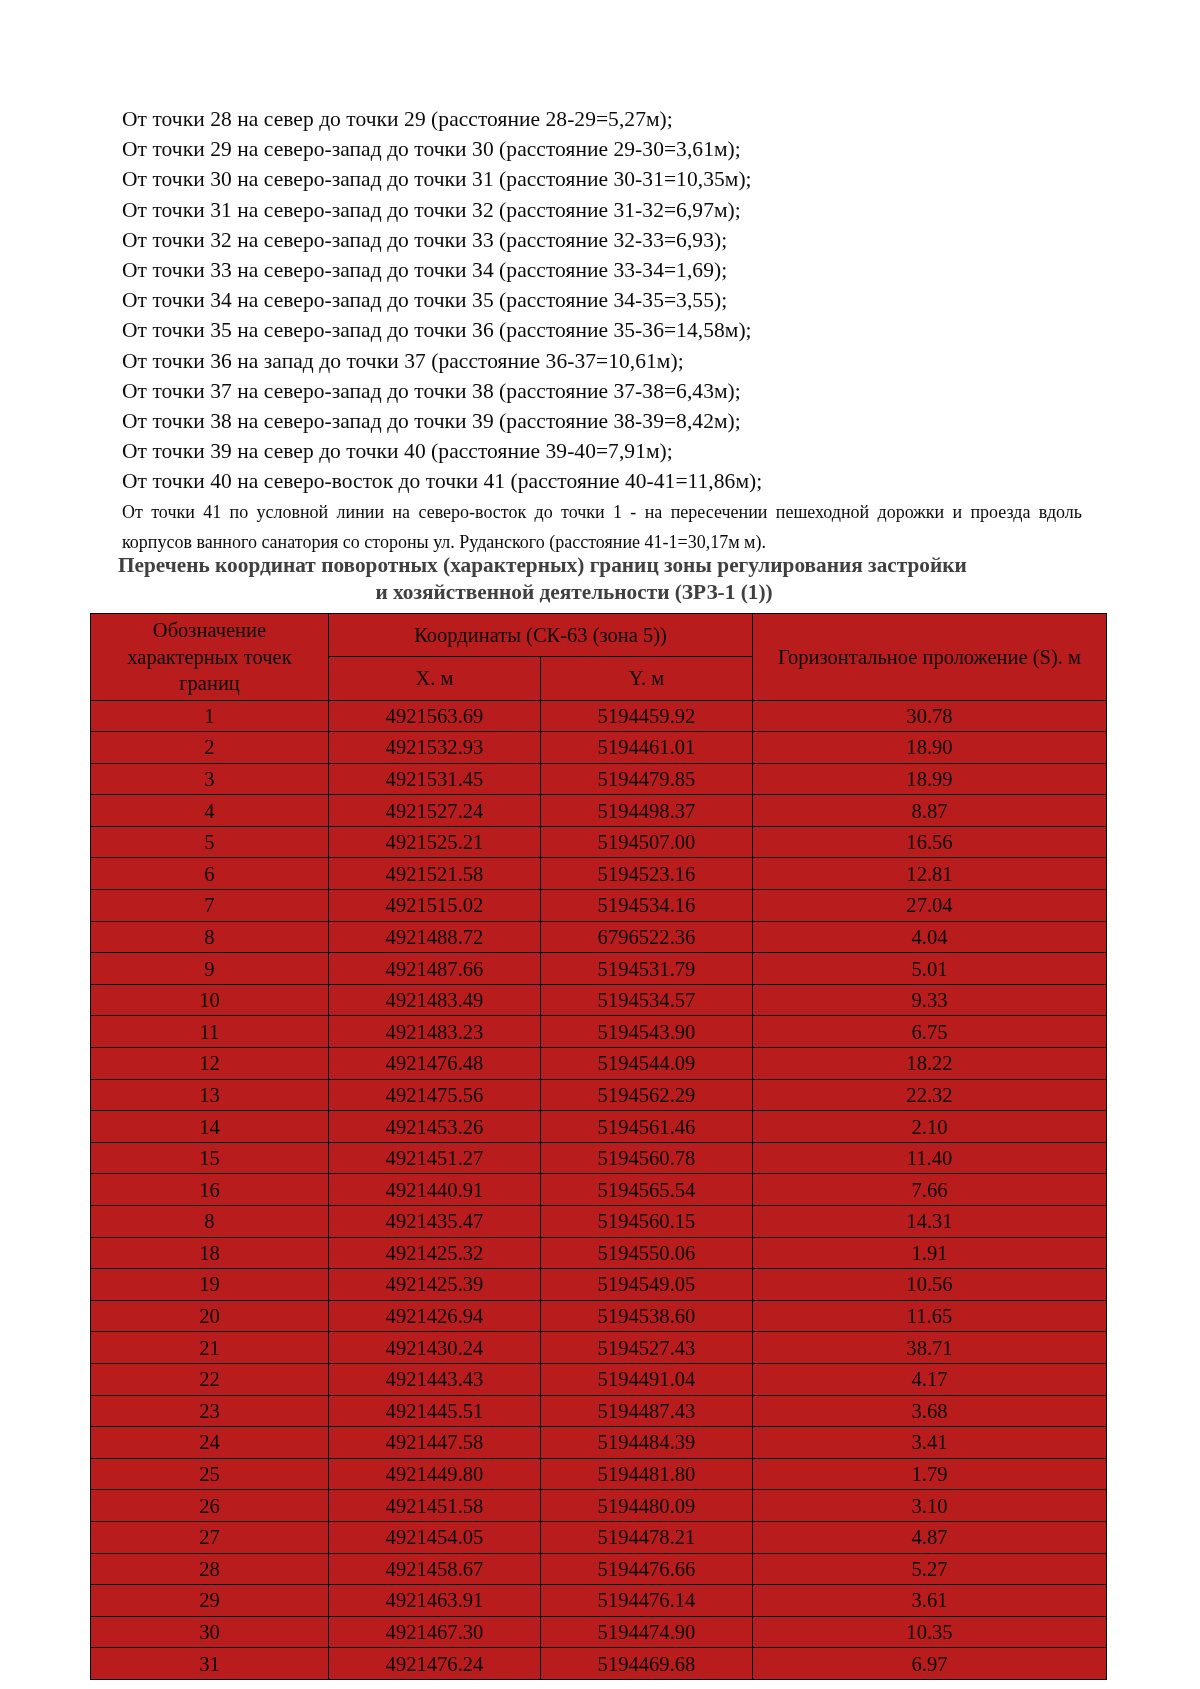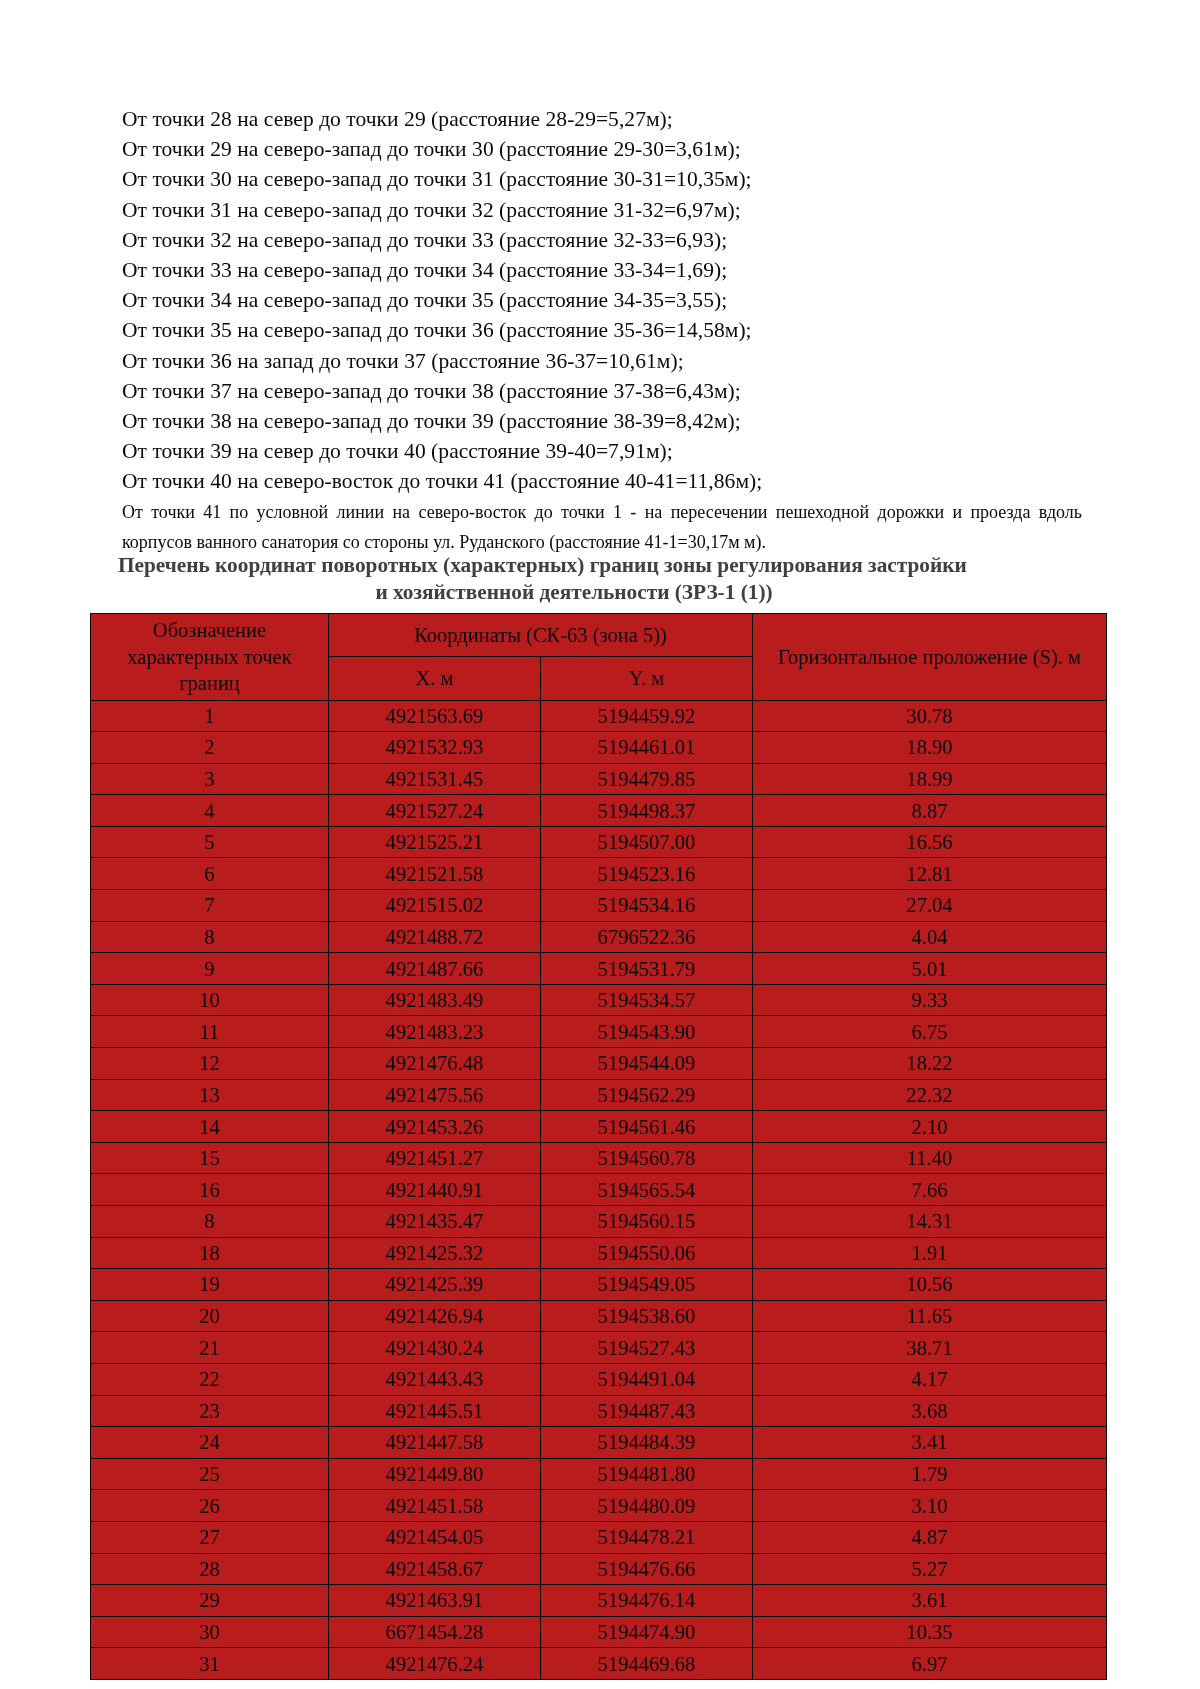--- a/index.html
+++ b/index.html
@@ -314,21 +314,21 @@
           <td>5.27</td>
         </tr>
         <tr>
           <td>29</td>
           <td>4921463.91</td>
           <td>5194476.14</td>
           <td>3.61</td>
         </tr>
         <tr>
           <td>30</td>
-          <td>6671454.28</td>
+          <td>4921467.30</td>
           <td>5194474.90</td>
           <td>10.35</td>
         </tr>
         <tr>
           <td>31</td>
           <td>4921476.24</td>
           <td>5194469.68</td>
           <td>6.97</td>
         </tr>
       </tbody>

